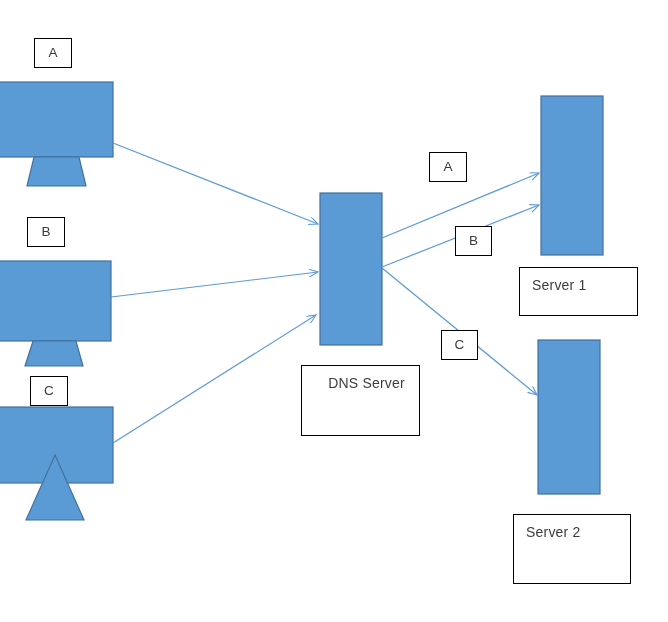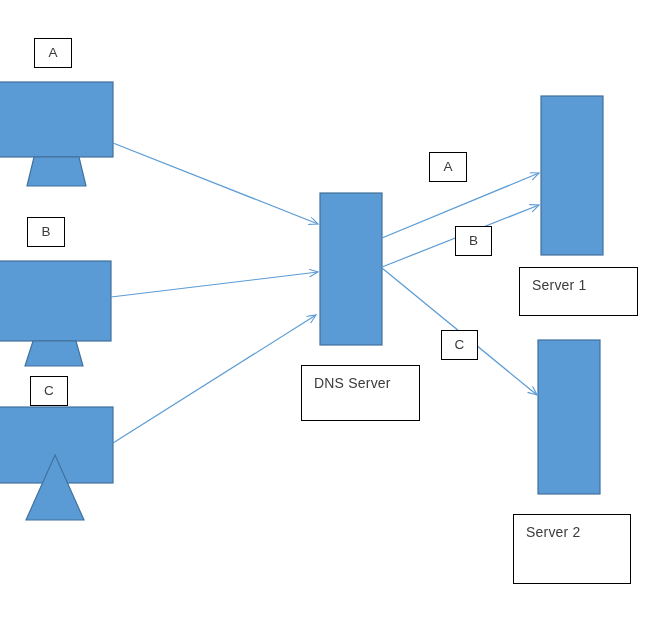--- a/index.html
+++ b/index.html
@@ -101,19 +101,19 @@
   <div class="shape-label" style="left:27px; top:217px; width:38px; height:30px;">B</div>
 
   <div class="shape-label" style="left:30px; top:376px; width:38px; height:30px;">C</div>
 
   <div class="shape-label" style="left:429px; top:152px; width:38px; height:30px;">A</div>
 
   <div class="shape-label" style="left:455px; top:226px; width:37px; height:30px;">B</div>
 
   <div class="shape-label" style="left:441px; top:330px; width:37px; height:30px;">C</div>
 
-  <div class="text-box" style="left:301px; top:365px; width:119px; height:56px;">DNS Server</div>
+  <div class="text-box" style="left:301px; top:365px; width:119px; height:71px;text-align:center;">DNS Server</div>
 
   <div class="text-box" style="left:519px; top:267px; width:119px; height:49px;">Server 1</div>
 
   <div class="text-box" style="left:513px; top:514px; width:118px; height:70px;">Server 2</div>
 
 </div>
 
 </body></html>

